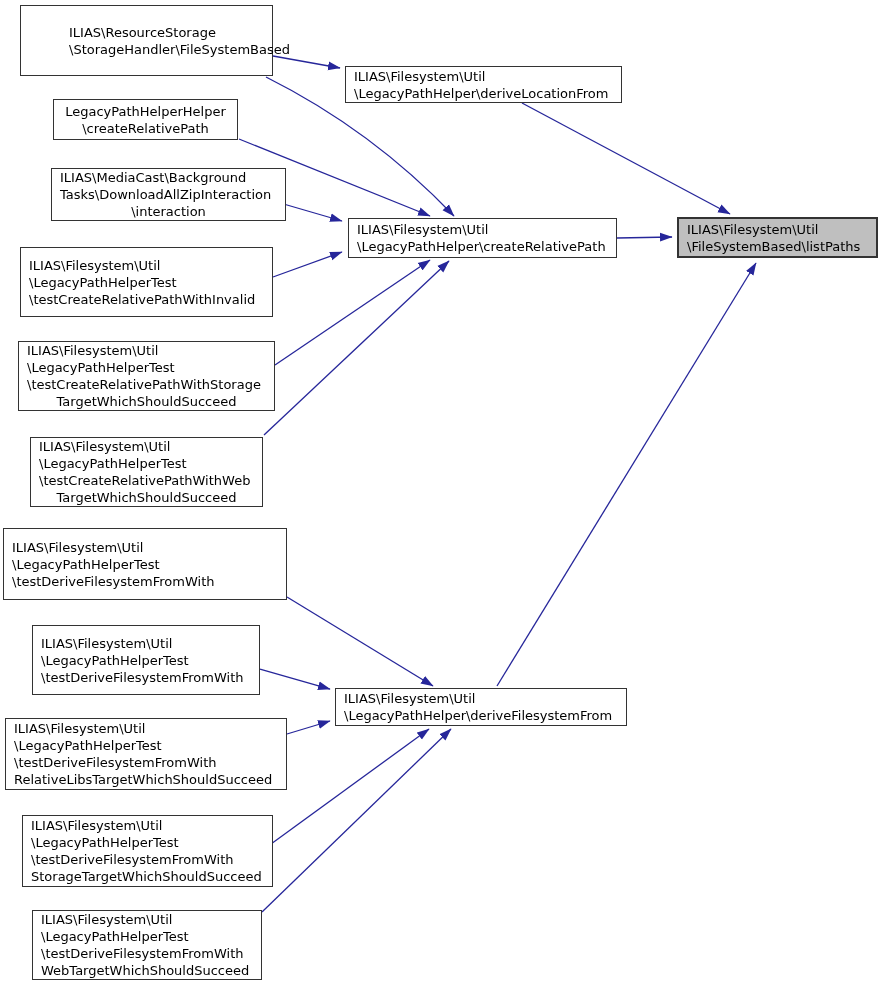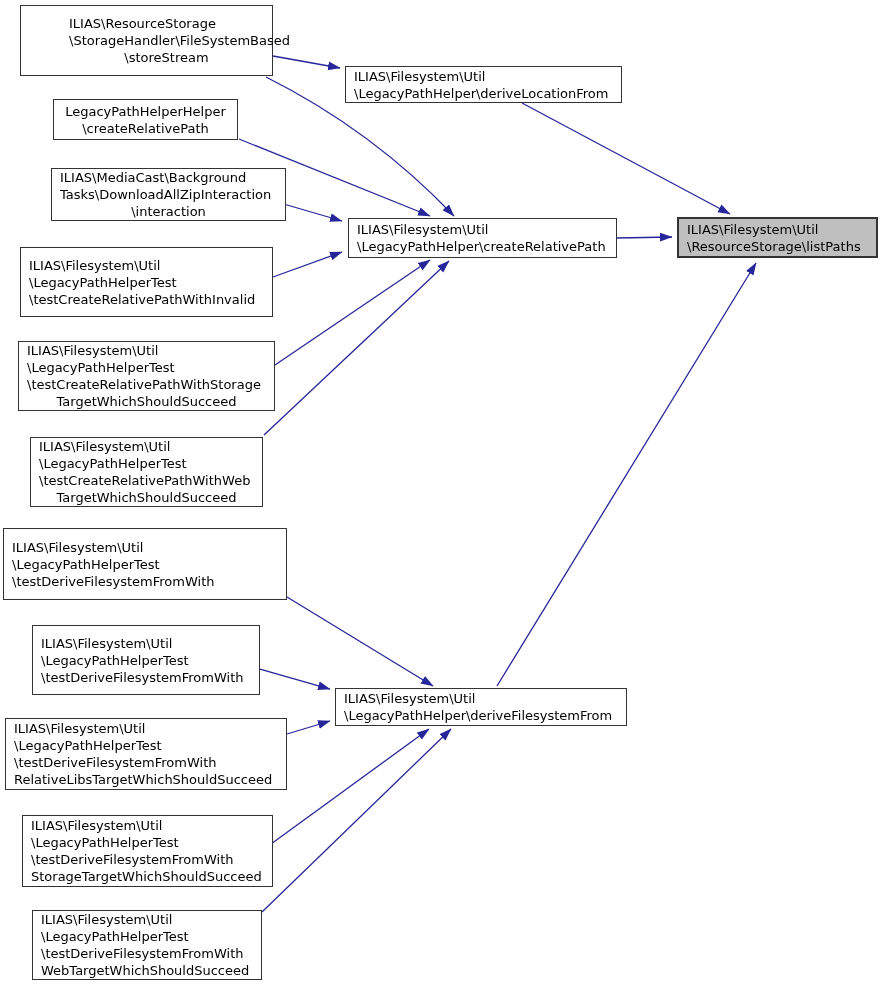--- a/index.html
+++ b/index.html
@@ -53,21 +53,20 @@
       <path d="M497,686 L756,263" class="edge" marker-end="url(#arrow)"></path>
       <path d="M287,597 L433,686" class="edge" marker-end="url(#arrow)"></path>
       <path d="M260,669 L330,689" class="edge" marker-end="url(#arrow)"></path>
       <path d="M287,734 L330,721" class="edge" marker-end="url(#arrow)"></path>
       <path d="M271,844 L429,729" class="edge" marker-end="url(#arrow)"></path>
       <path d="M262,912 L451,729" class="edge" marker-end="url(#arrow)"></path>
     </svg>
 <div class="node" style="left: 20px; top: 5px; width: 253px; height: 71px; padding-left: 48px;">
       <div class="nline left">ILIAS\ResourceStorage</div>
       <div class="nline left">\StorageHandler\FileSystemBased</div>
-      <div class="nline center">\storeStream</div>
     </div>
     <div class="node" style="left: 53px; top: 99px; width: 185px; height: 41px;">
       <div class="nline center">LegacyPathHelperHelper</div>
       <div class="nline center">\createRelativePath</div>
     </div>
     <div class="node" style="left: 28px; top: 168px; width: 235px; height: 53px; margin-left: 23px;">
       <div class="nline left">ILIAS\MediaCast\Background</div>
       <div class="nline left">Tasks\DownloadAllZipInteraction</div>
       <div class="nline center">\interaction</div>
     </div>
@@ -123,15 +122,15 @@
     <div class="node" style="left: 348px; top: 218px; width: 269px; height: 40px;">
       <div class="nline left">ILIAS\Filesystem\Util</div>
       <div class="nline left">\LegacyPathHelper\createRelativePath</div>
     </div>
     <div class="node" style="left: 335px; top: 688px; width: 292px; height: 38px;">
       <div class="nline left">ILIAS\Filesystem\Util</div>
       <div class="nline left">\LegacyPathHelper\deriveFilesystemFrom</div>
     </div>
     <div class="node highlight" style="left: 677px; top: 217px; width: 201px; height: 41px;">
       <div class="nline left">ILIAS\Filesystem\Util</div>
-      <div class="nline left">\ResourceStorage\listPaths</div>
+      <div class="nline left">\FileSystemBased\listPaths</div>
     </div>
   </div>
 
 </body></html>

